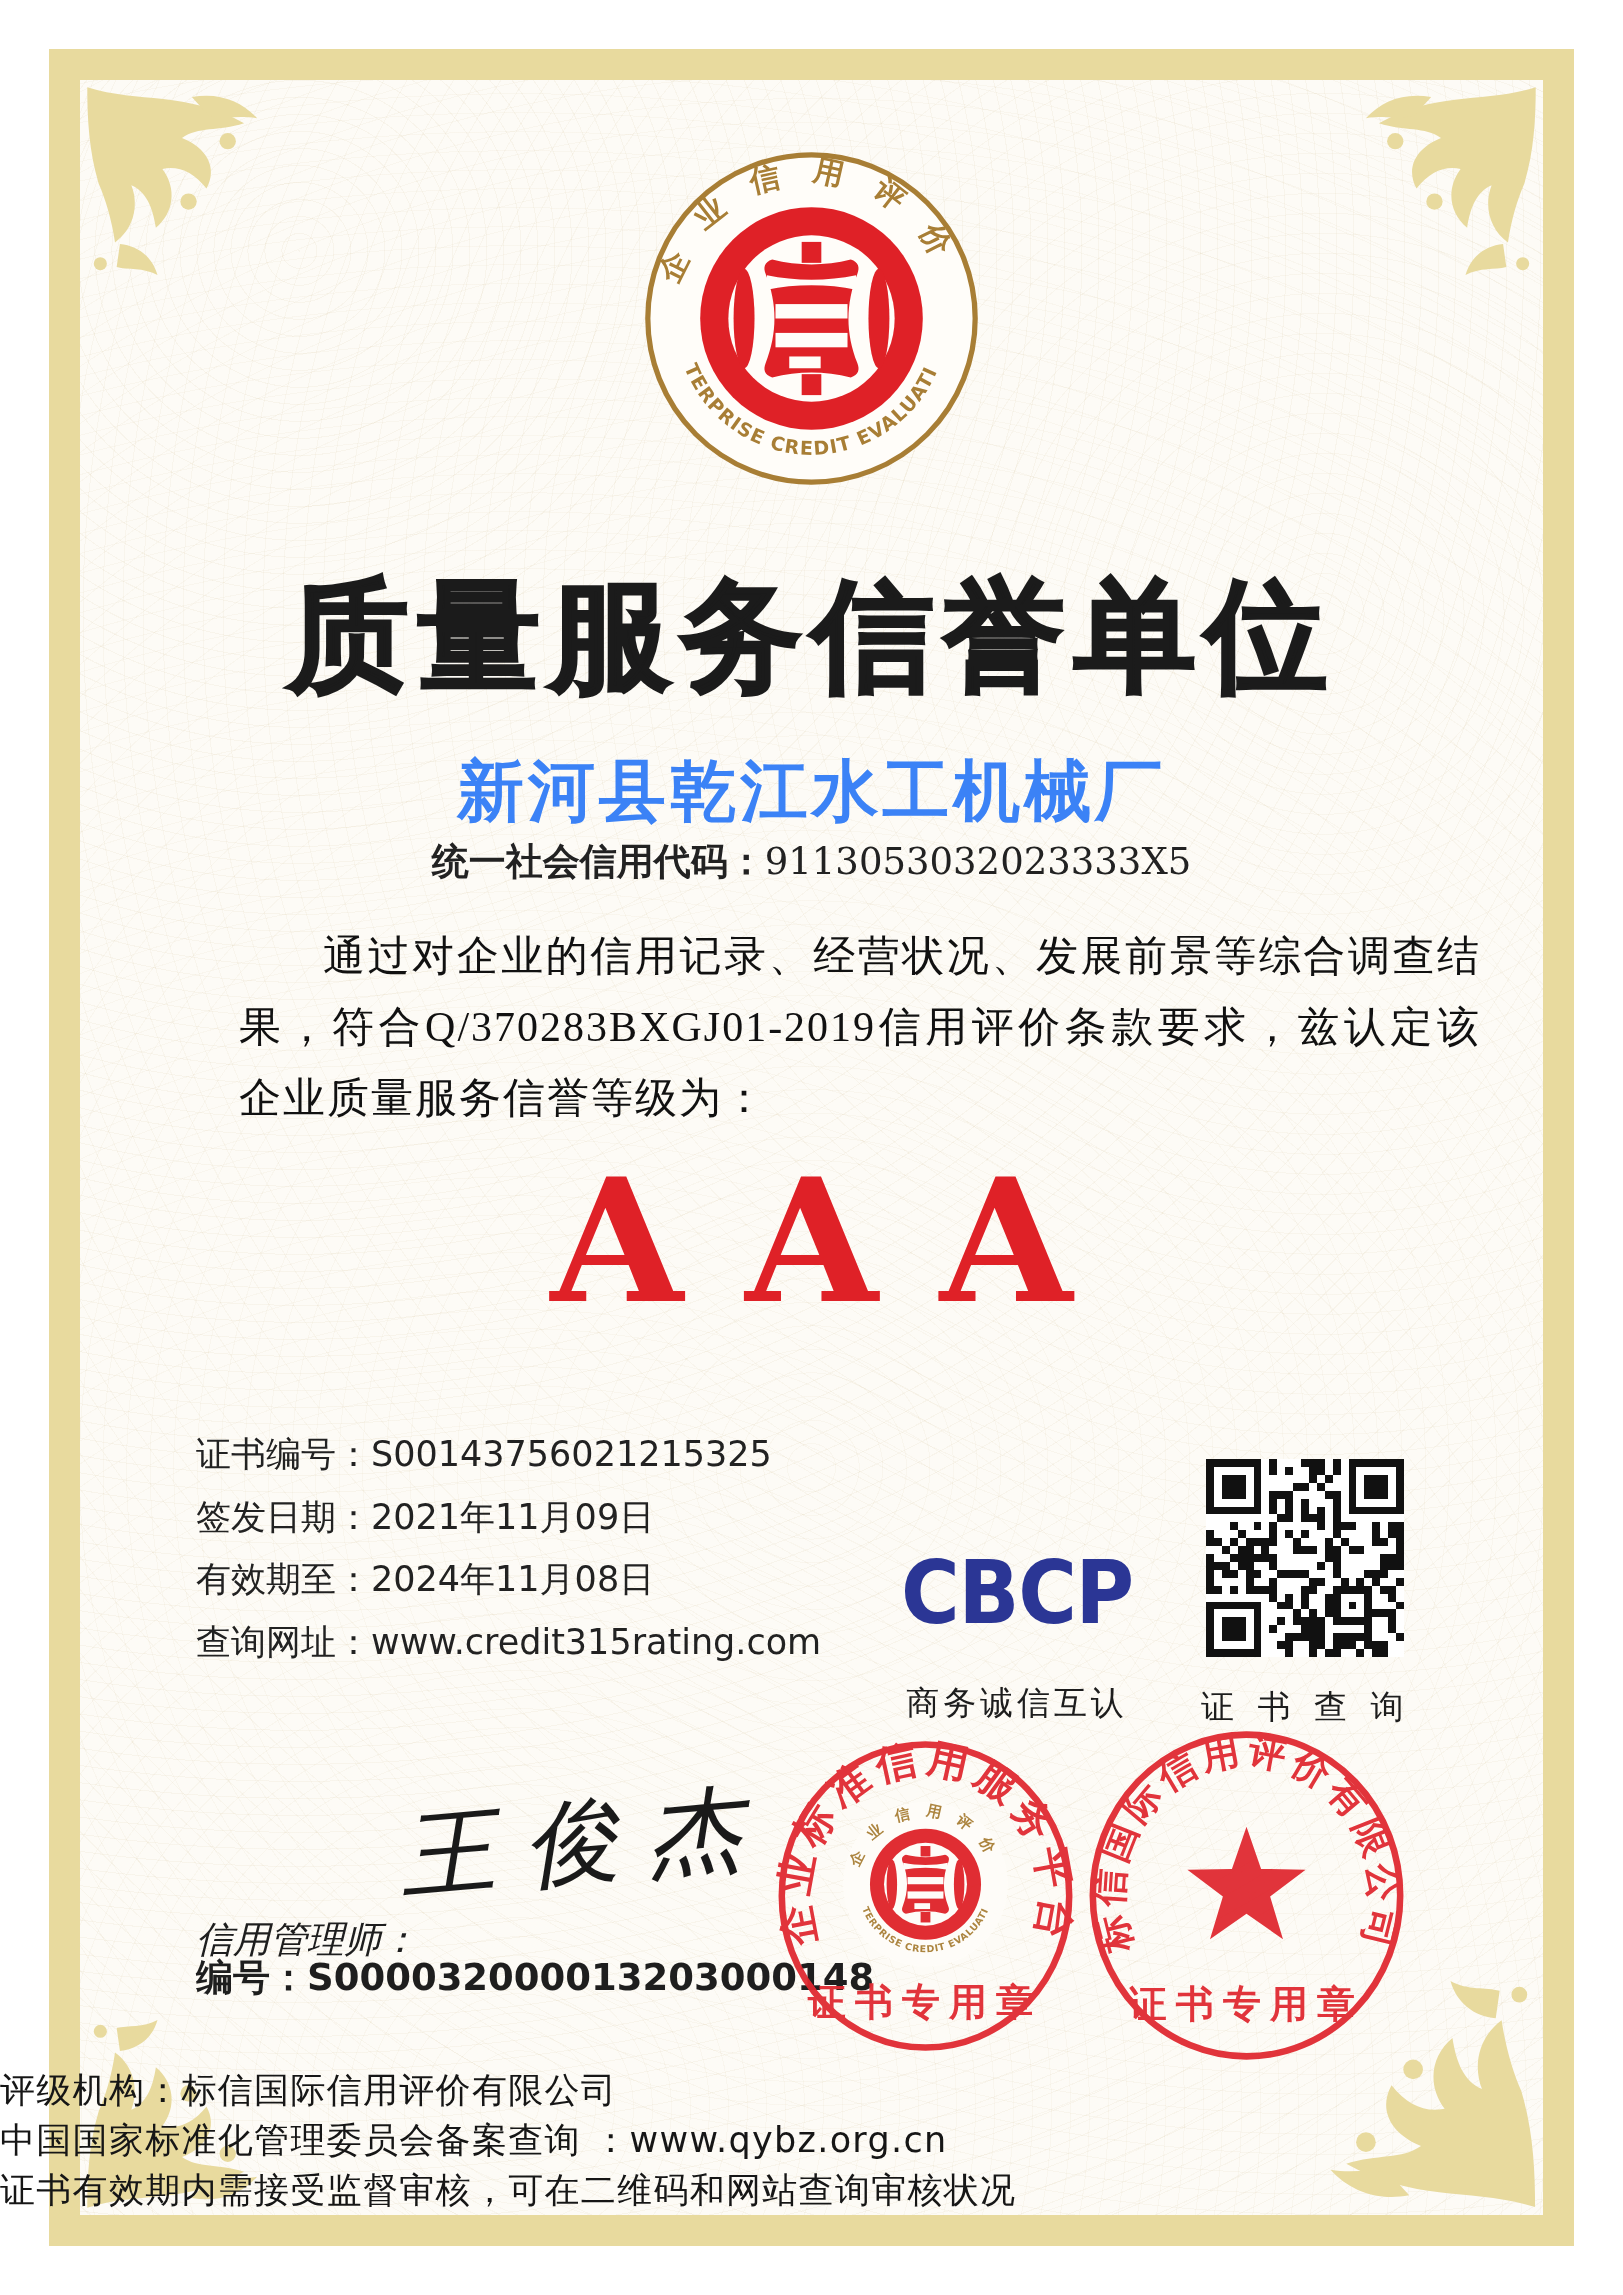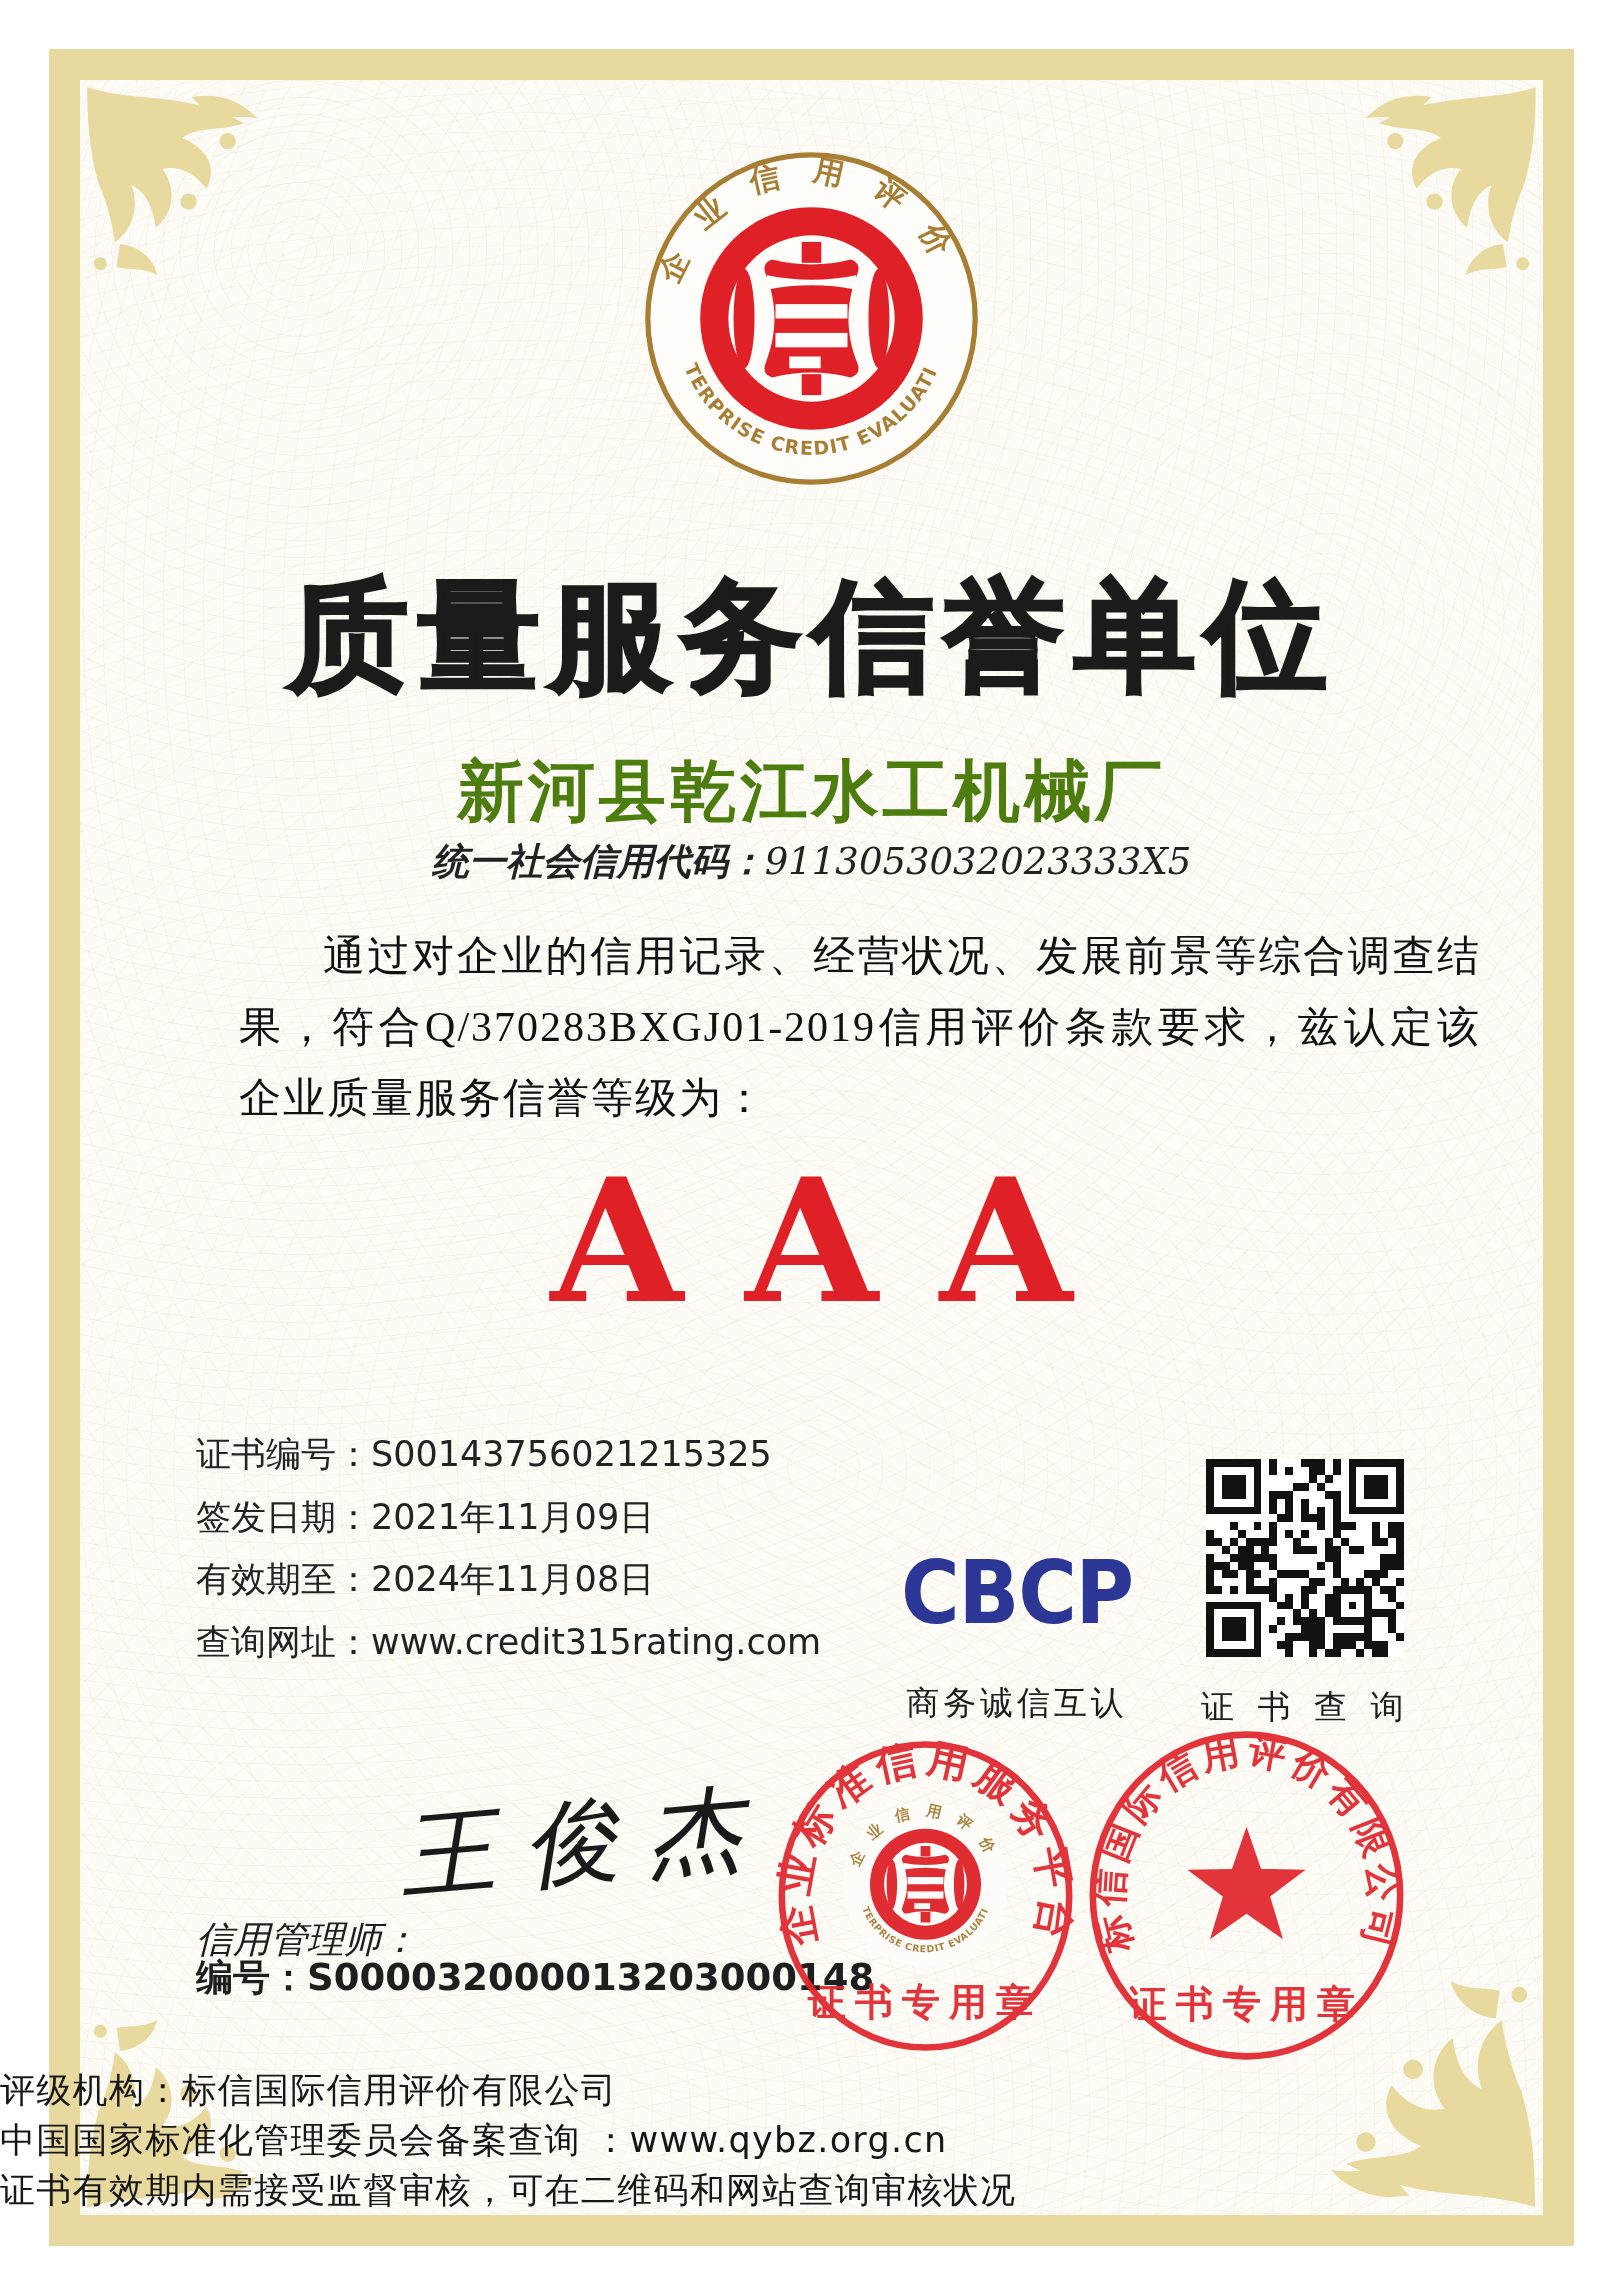--- a/index.html
+++ b/index.html
@@ -19,23 +19,23 @@
   .corner.tr{right:84px;top:84px;transform:scaleX(-1);}
   .corner.bl{left:84px;bottom:84px;transform:scaleY(-1);}
   .corner.br{right:84px;bottom:84px;width:236px;height:236px;transform:scale(-1,-1);}
 
   .logo{position:absolute;left:638px;top:145px;}
 
   .title{position:absolute;left:0;right:0;top:556px;text-align:center;
          font-family:"DejaVu Serif","Liberation Serif",serif;font-weight:900;
          font-size:122px;letter-spacing:9.2px;color:#1b1b1b;-webkit-text-stroke:2.6px #1b1b1b;}
   .company{position:absolute;left:0;right:0;top:746px;text-align:center;
-         font-weight:900;font-size:67px;letter-spacing:3.9px;color:#4d7c0f;}
+         font-weight:900;font-size:67px;letter-spacing:3.9px;color:#3b82f6;}
   .code-line{position:absolute;left:0;right:0;top:837px;text-align:center;
-         font-family:"DejaVu Serif","Liberation Serif",serif;font-size:37px;color:#222;font-style:italic;}
+         font-family:"DejaVu Serif","Liberation Serif",serif;font-size:37px;color:#222;}
   .code-line .lbl{font-weight:700;}
   .body-par{position:absolute;left:191px;width:1242px;top:921px;
          font-family:"Liberation Serif","DejaVu Serif",serif;font-size:42px;line-height:71px;
          text-align:justify;text-justify:inter-character;text-indent:84px;letter-spacing:2px;color:#111;margin-left:48px;}
   .rating{position:absolute;left:0;right:0;top:1140px;text-align:center;
          font-family:"DejaVu Serif","Liberation Serif",serif;font-weight:700;font-size:171px;
          color:#DF2127;letter-spacing:62px;transform:translateX(31px);}
   .details{position:absolute;left:196px;top:1437px;font-size:35px;color:#222;}
   .detail-row{margin-bottom:27.5px;line-height:35px;white-space:nowrap;}
   .cbcp{position:absolute;left:896px;top:1546px;width:242px;text-align:center;color:#2B3695;

